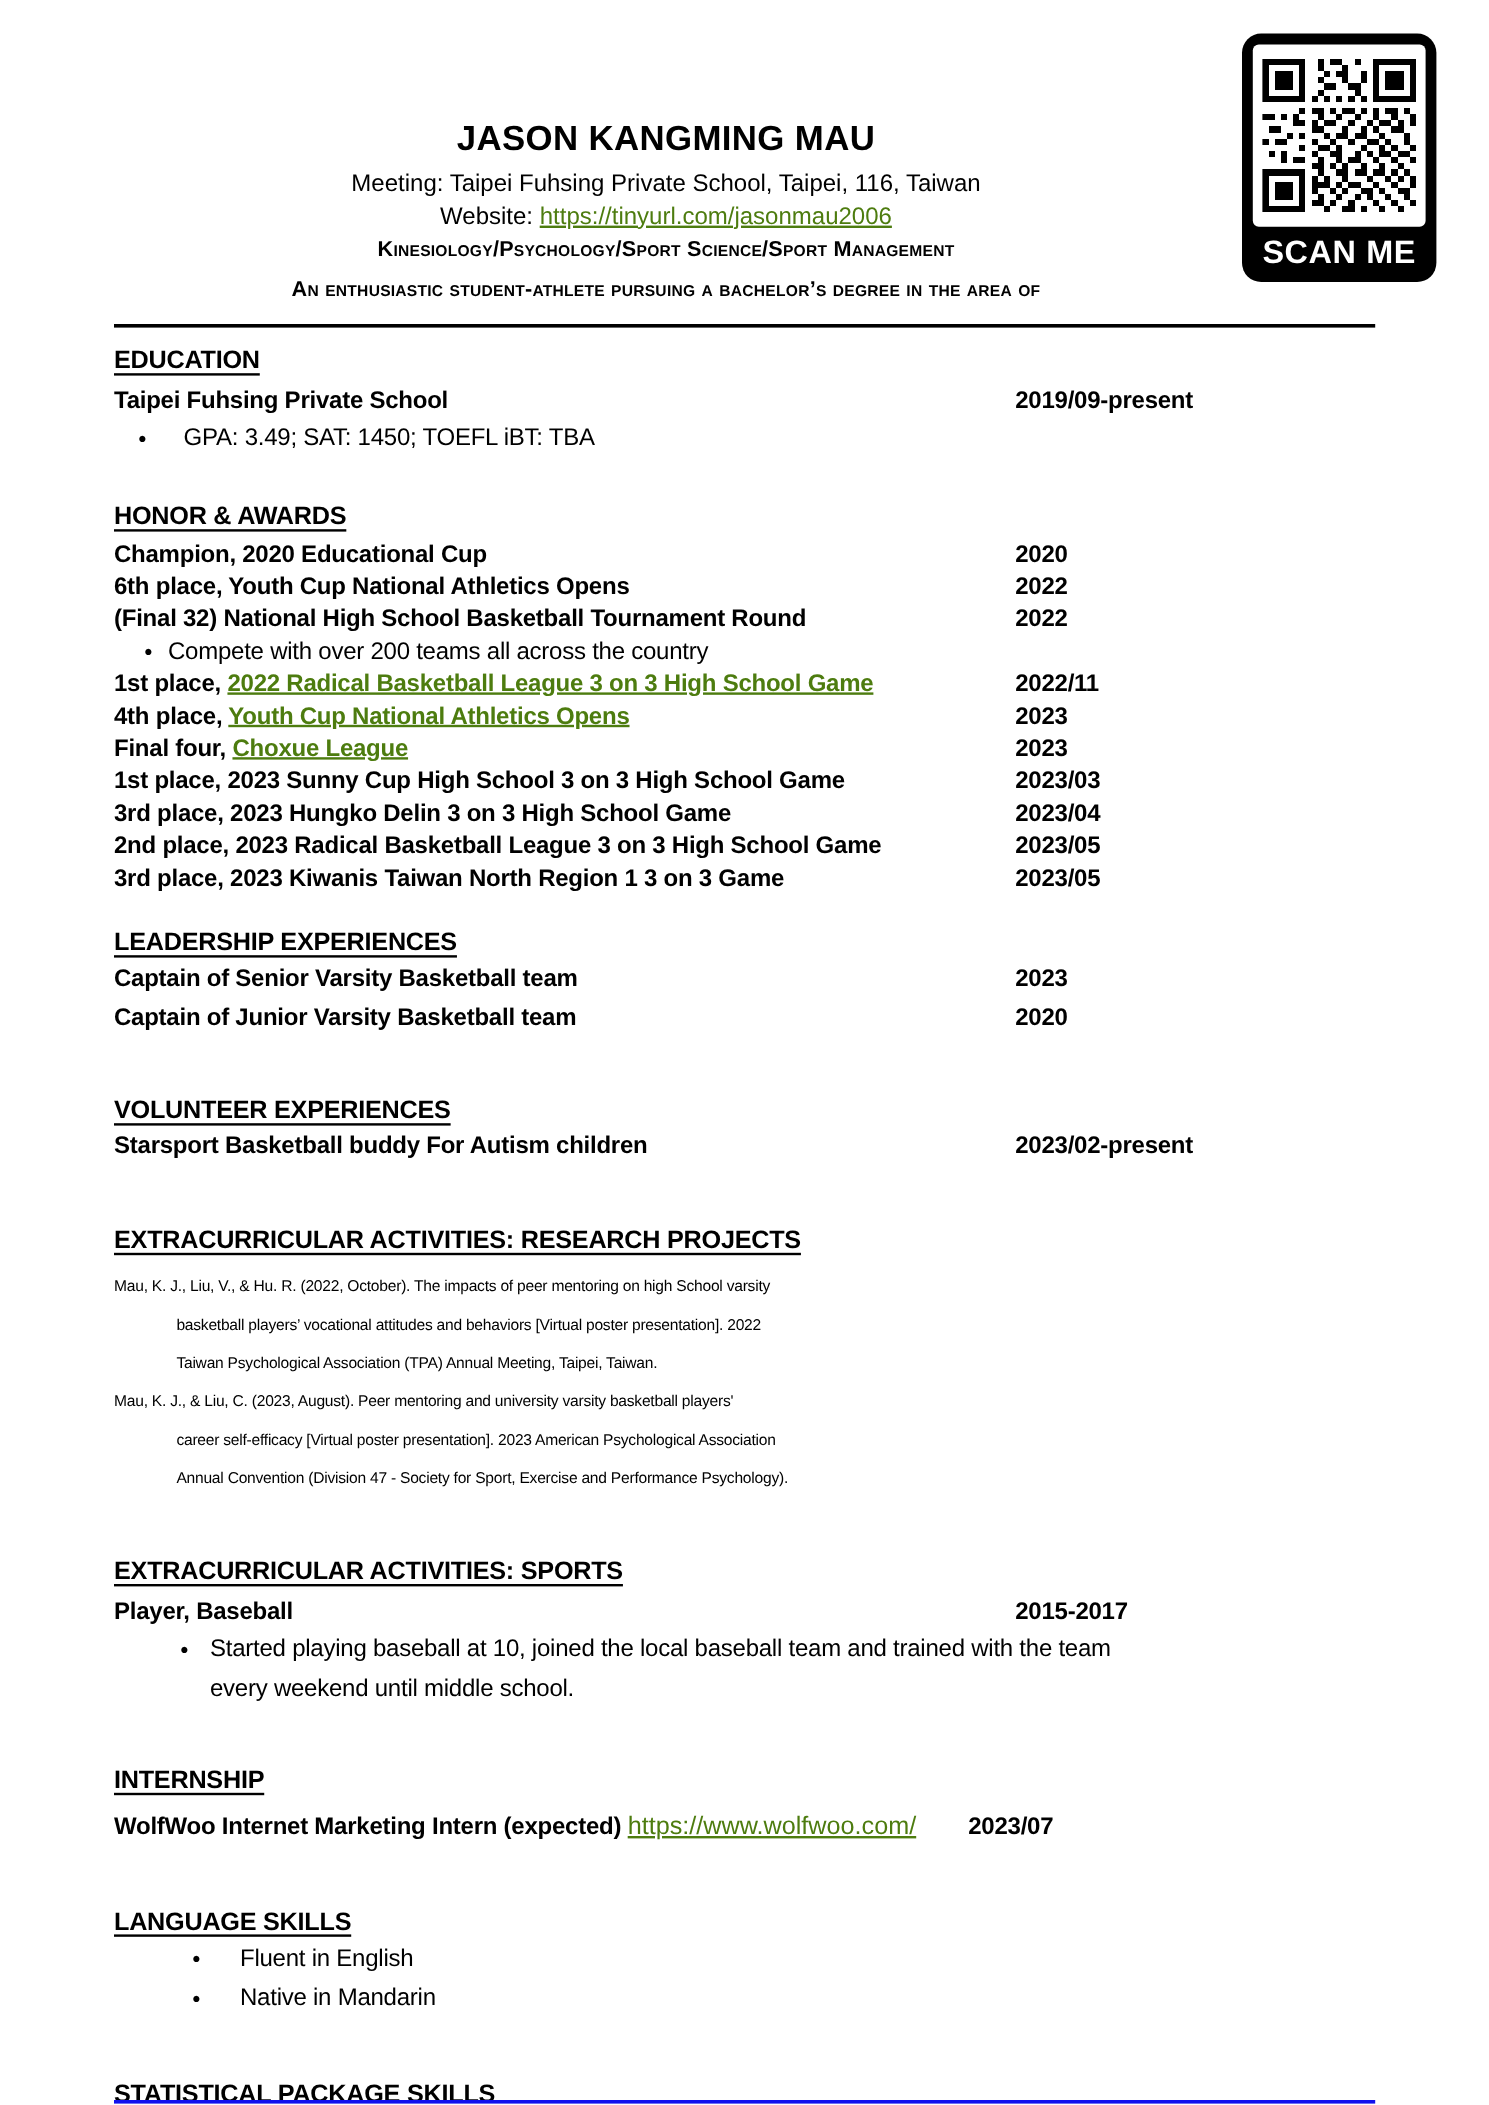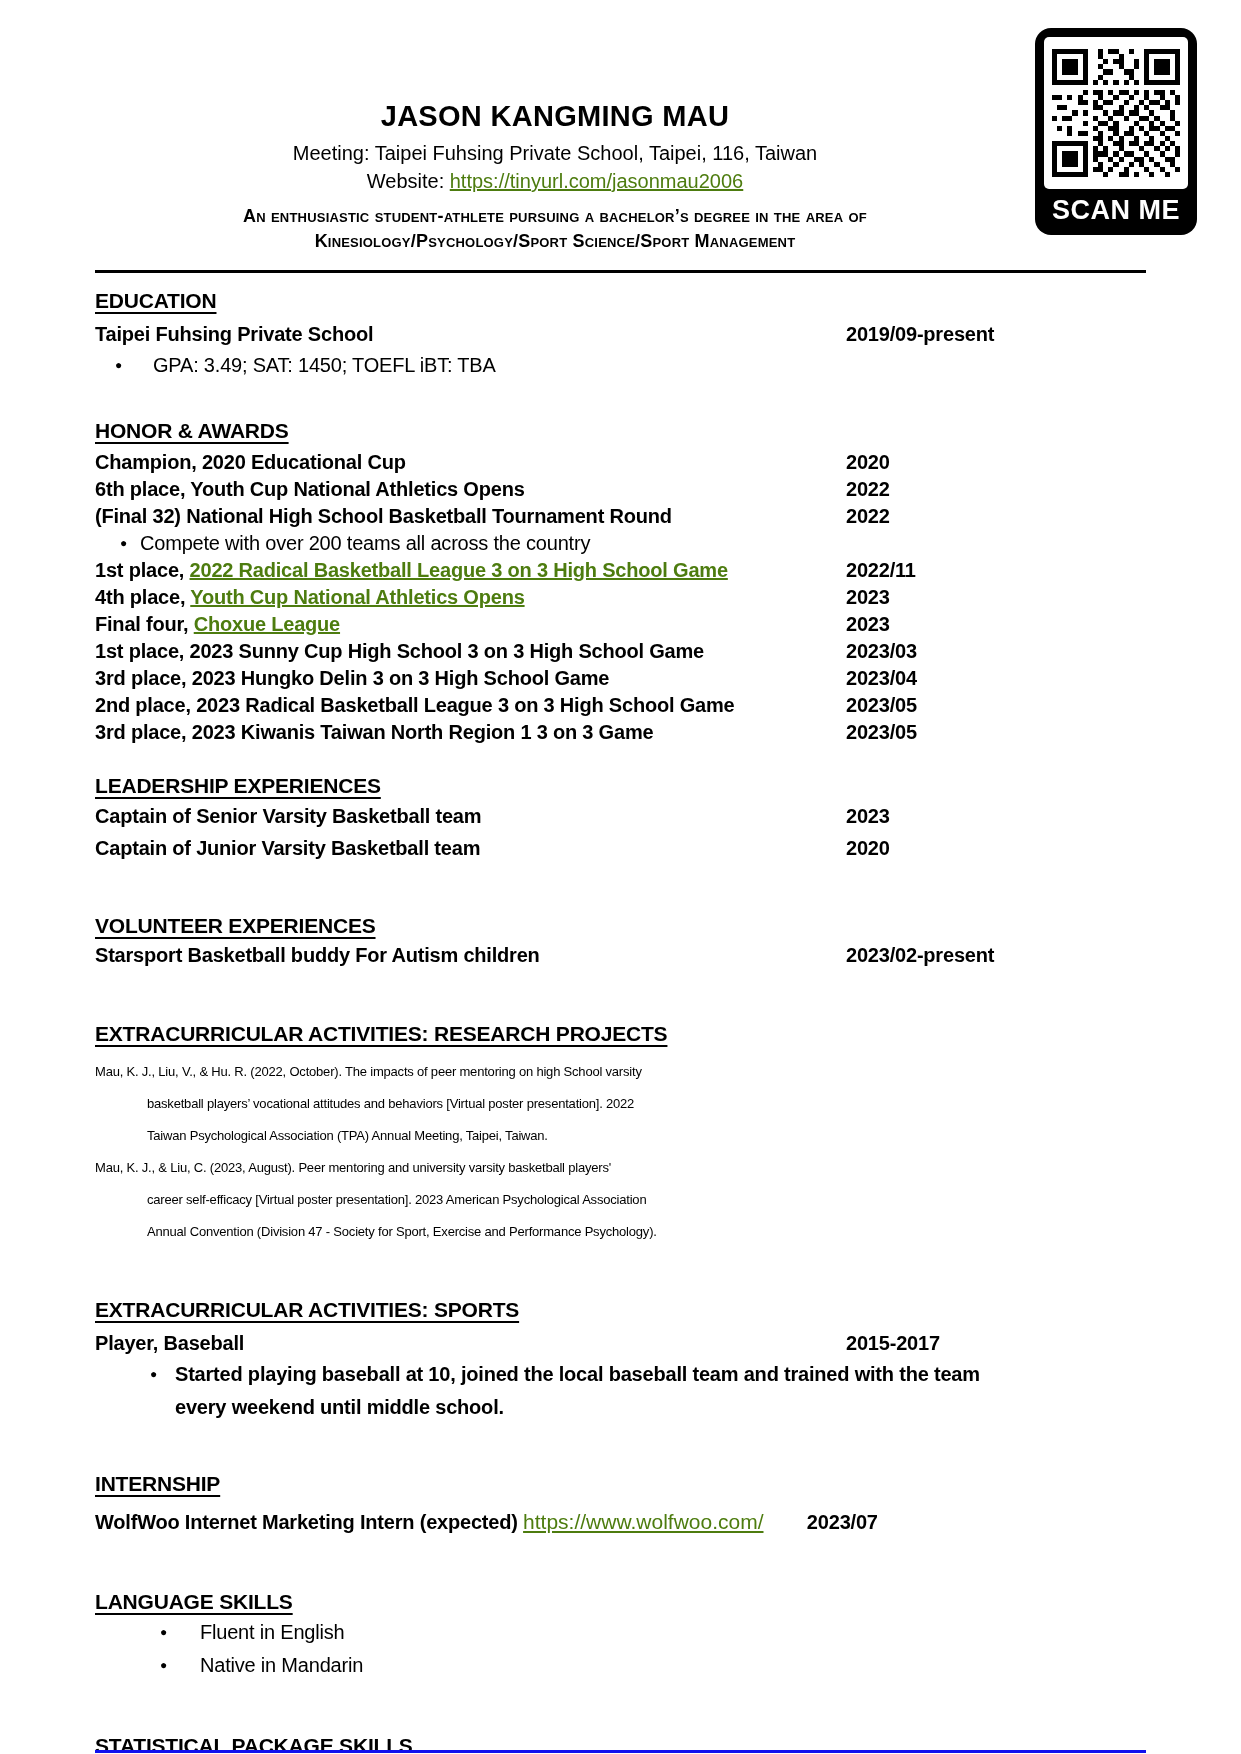--- a/index.html
+++ b/index.html
@@ -29,36 +29,36 @@
   .row .t{width:751px;flex:none;}
   .row .d{flex:none;white-space:nowrap;}
   .lh30{line-height:30px;}
   .lh32{line-height:32px;}
   .mt4{margin-top:4px;} .mt8{margin-top:0;}
   .bullet{display:flex;font-weight:400;font-size:20px;letter-spacing:-.2px;}
   .bmark{font-size:12px;flex:none;}
   .cites{margin-top:8px;font-size:13px;font-weight:400;letter-spacing:-.2px;}
   .cl{line-height:32px;white-space:nowrap;}
   .cl.ind{padding-left:52px;}
-  .sb-lines .cl{line-height:33px;font-weight:bold;}
+  .sb-lines .cl{line-height:33px;}
   .internship-row{font-size:20px;line-height:32px;margin-top:8px;letter-spacing:-.2px;}
   .internship-row .b{font-weight:700;}
   .internship-row .lnk{font-size:21px;letter-spacing:0;}
   .internship-row .d{font-weight:700;margin-left:38px;}
   .bottom-line{position:absolute;left:95px;width:1051px;height:3px;bottom:1px;background:#1111EE;}
 </style>
 </head>
 <body>
 
 <div class="hdr-text">
   <div class="name">JASON KANGMING MAU</div>
   <div class="addr"><span>Meeting: </span><span>Taipei Fuhsing Private School, Taipei, 116, Taiwan</span></div>
   <div class="web"><span>Website: </span><a class="lnk">https://tinyurl.com/jasonmau2006</a></div>
+  <div class="tag">Kinesiology/Psychology/Sport Science/Sport Management</div>
   <div class="tag tag1">An enthusiastic student-athlete pursuing a bachelor’s degree in the area of</div>
-  <div class="tag">Kinesiology/Psychology/Sport Science/Sport Management</div>
 </div>
 
 <div class="qr">
   <div class="qr-inner">
     <svg width="128" height="128" viewBox="0 0 25 25" shape-rendering="crispEdges">
       <path fill="#000" fill-rule="evenodd" d="M0 0h7v7H0z M1 1v5h5V1z M2 2h3v3H2z M18 0h7v7h-7z M19 1v5h5V1z M20 2h3v3h-3z M0 18h7v7H0z M1 19v5h5v-5z M2 20h3v3H2z"></path>
       <path fill="#000" d="M8 6h1v1H8z M10 6h1v1h-1z M12 6h1v1h-1z M14 6h1v1h-1z M16 6h1v1h-1z M6 8h1v1H6z M6 10h1v1H6z M6 12h1v1H6z M6 14h1v1H6z M6 16h1v1H6z M9 0h1v2H9z M11 0h2v1h-2z M13 1h1v1h-1z M15 0h1v1h-1z M10 2h1v1h-1z M12 2h2v1h-2z M16 2h1v2h-1z M9 3h1v1H9z M13 3h1v1h-1z M10 4h2v1h-2z M14 4h1v1h-1z M9 5h1v1H9z M15 4h1v2h-1z M0 9h2v1H0z M3 9h1v1h-1z M5 9h1v2h-1z M1 11h2v1H1z M4 12h1v1h-1z M0 13h1v1H0z M2 13h2v1h-2z M1 15h1v1h-1z M3 15h1v2h-1z M5 16h1v1h-1z M8 8h2v1H8z M11 8h1v1h-1z M13 8h2v1h-2z M16 8h1v1h-1z M18 8h1v2h-1z M20 8h2v1h-2z M23 8h1v1h-1z M9 9h1v1H9z M12 9h1v1h-1z M15 9h1v1h-1z M21 9h1v1h-1z M24 9h1v2h-1z M8 10h1v2H8z M10 10h2v1h-2z M14 10h1v1h-1z M17 10h1v1h-1z M19 10h2v1h-2z M22 10h1v1h-1z M9 11h1v1H9z M13 11h1v2h-1z M16 11h1v1h-1z M18 11h1v1h-1z M21 11h2v1h-2z M10 12h1v1h-1z M12 12h1v1h-1z M15 12h2v1h-2z M19 12h1v1h-1z M23 12h1v2h-1z M8 13h1v1H8z M11 13h1v1h-1z M14 13h1v1h-1z M17 13h2v1h-2z M20 13h1v1h-1z M9 14h2v1H9z M12 14h1v1h-1z M16 14h1v1h-1z M19 14h1v2h-1z M21 14h1v1h-1z M24 14h1v1h-1z M8 15h1v1H8z M11 15h2v1h-2z M15 15h1v1h-1z M17 15h1v1h-1z M20 15h1v1h-1z M22 15h2v1h-2z M9 16h1v1H9z M12 16h1v1h-1z M14 16h2v1h-2z M18 16h1v1h-1z M21 16h1v1h-1z M24 16h1v1h-1z M8 17h2v1H8z M11 17h1v1h-1z M13 17h1v1h-1z M16 17h1v2h-1z M19 17h1v1h-1z M22 17h1v1h-1z M9 18h1v1H9z M12 18h2v1h-2z M15 18h1v1h-1z M18 18h2v1h-2z M21 18h1v1h-1z M23 18h1v1h-1z M8 19h1v2H8z M10 19h1v1h-1z M13 19h1v1h-1z M17 19h1v1h-1z M20 19h1v1h-1z M22 19h1v1h-1z M24 19h1v2h-1z M9 20h2v1H9z M12 20h1v1h-1z M14 20h2v1h-2z M18 20h1v1h-1z M21 20h1v1h-1z M8 21h1v1H8z M11 21h1v1h-1z M13 21h1v1h-1z M16 21h2v1h-2z M19 21h1v1h-1z M22 21h2v1h-2z M9 22h1v1H9z M12 22h1v1h-1z M15 22h1v1h-1z M17 22h1v1h-1z M20 22h1v1h-1z M23 22h1v1h-1z M8 23h2v1H8z M11 23h1v1h-1z M14 23h1v1h-1z M18 23h1v1h-1z M21 23h1v1h-1z M24 23h1v1h-1z M10 24h1v1h-1z M13 24h2v1h-2z M16 24h1v1h-1z M19 24h1v1h-1z M22 24h1v1h-1z"></path>
     </svg>
   </div>
   <div class="qr-label">SCAN ME</div>

